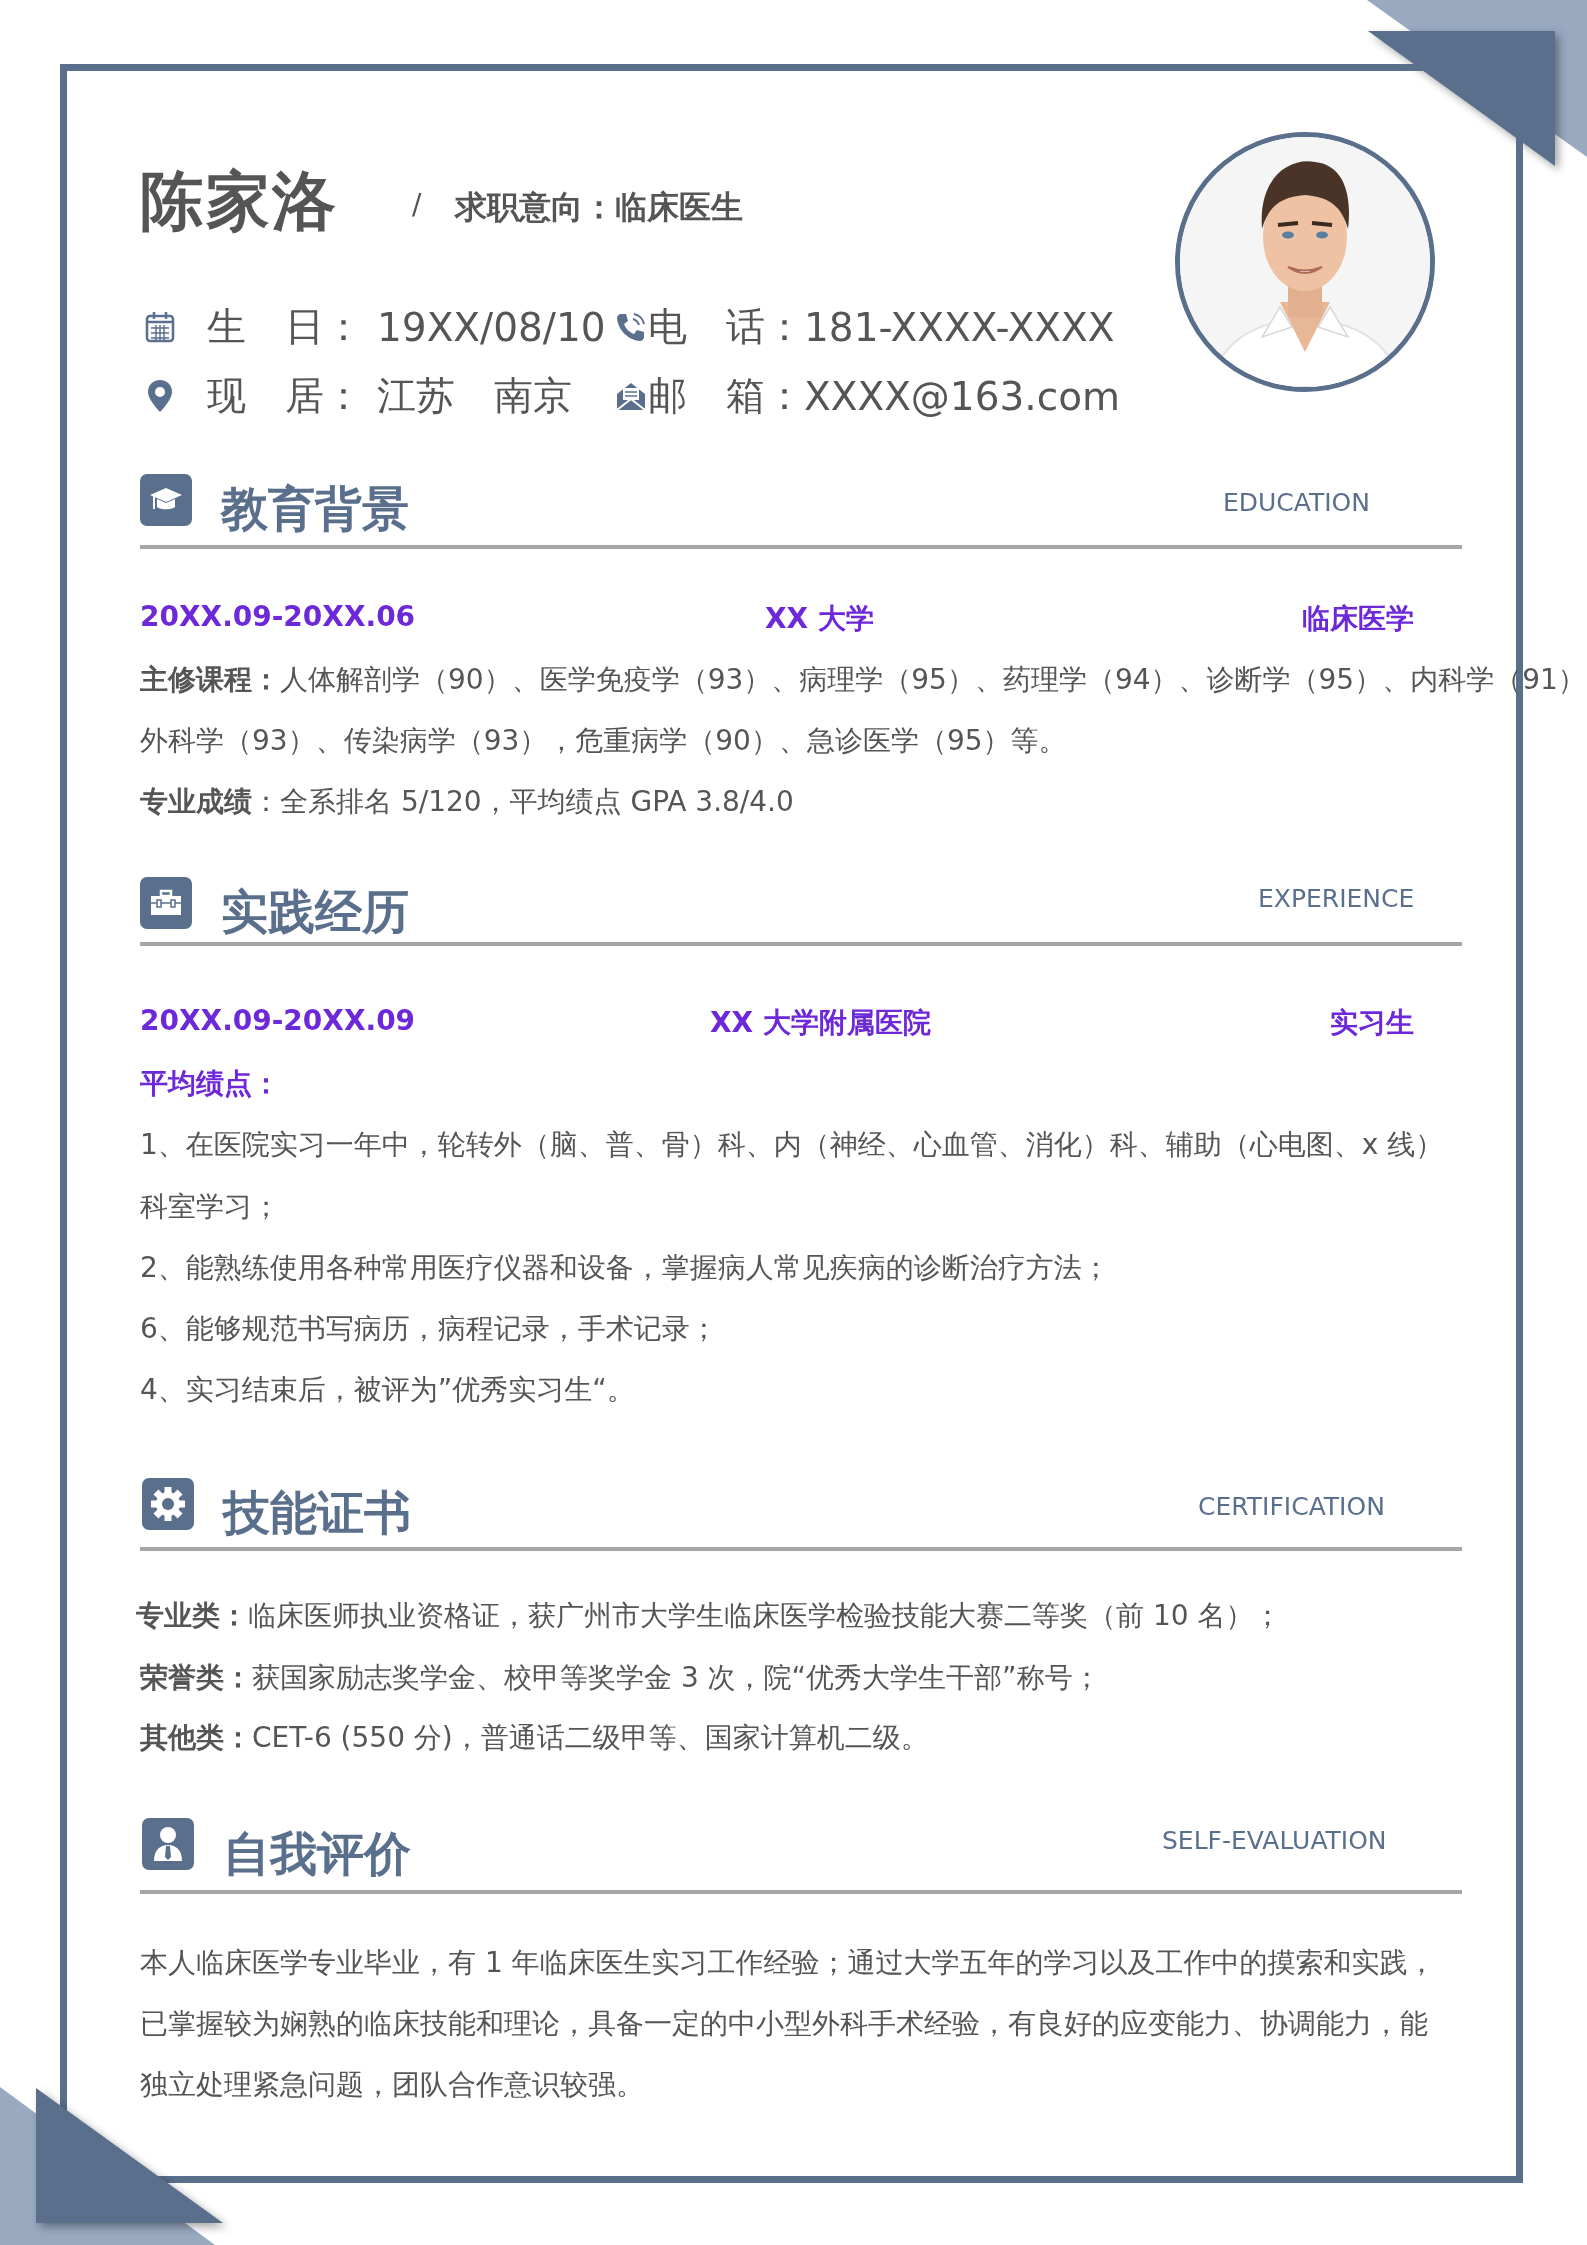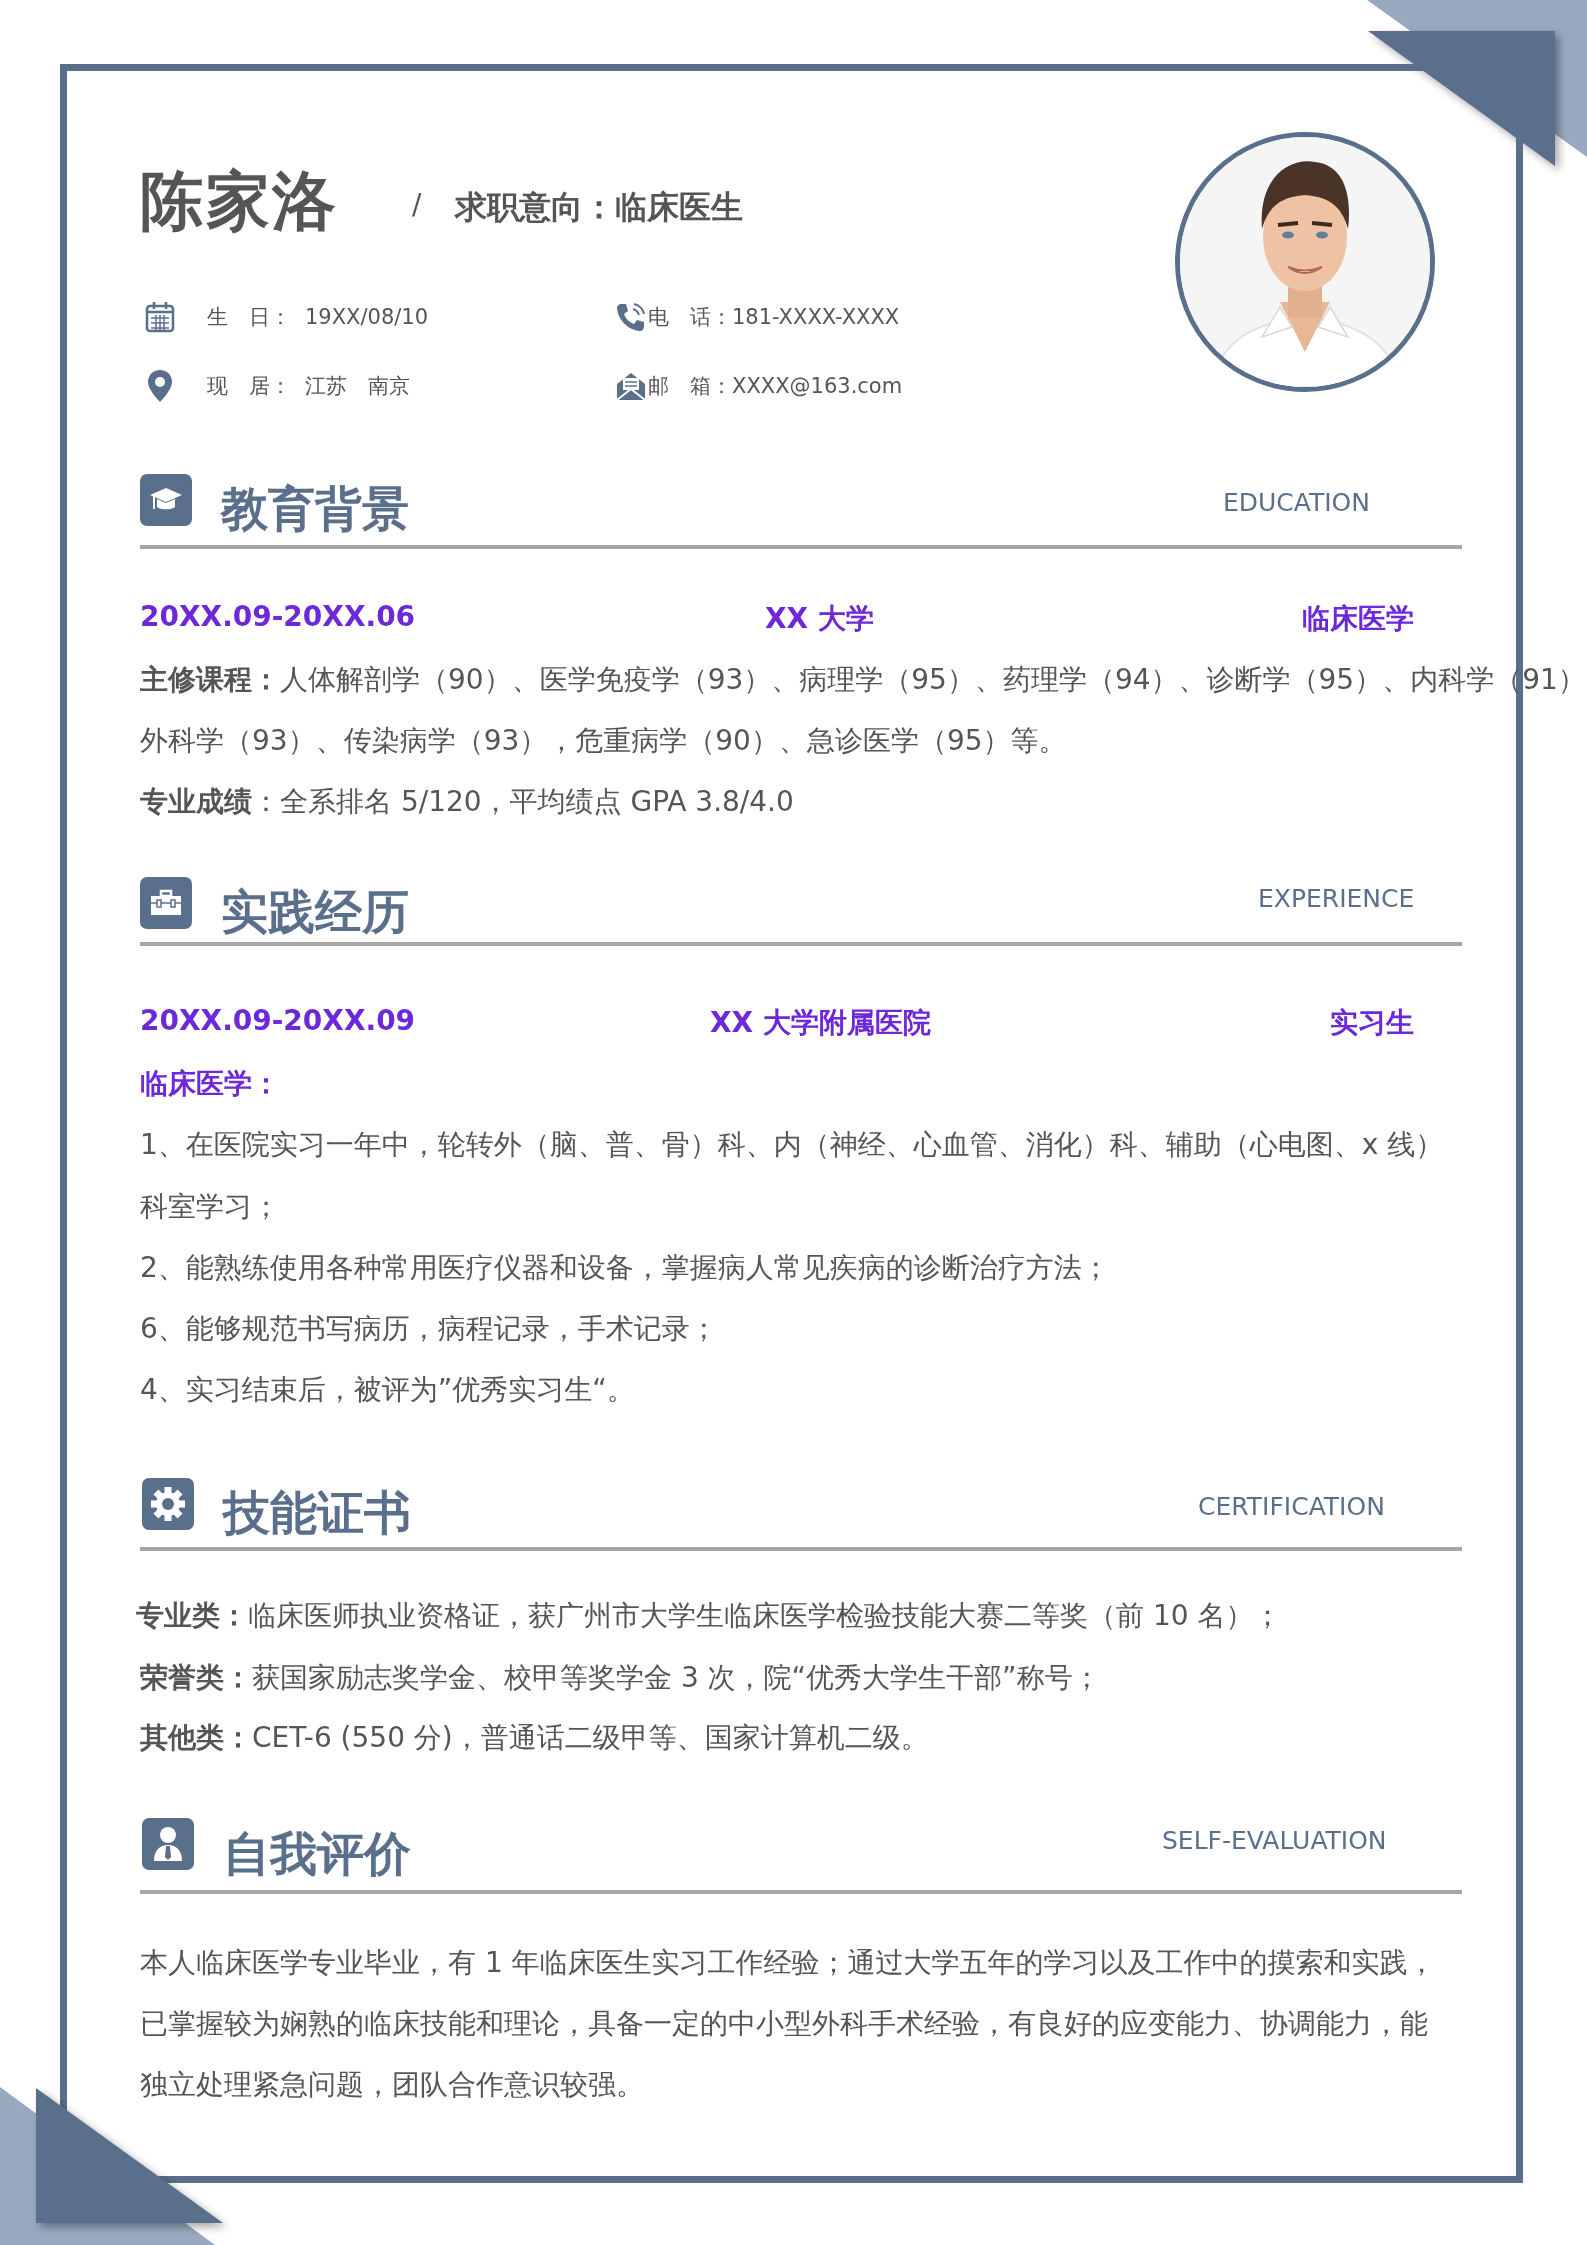--- a/index.html
+++ b/index.html
@@ -24,21 +24,21 @@
   .tri-light-bl { position: absolute; left: 0; bottom: 0; width: 0; height: 0;
     border-bottom: 158px solid #98a9c0; border-right: 215px solid transparent; }
   .tri-dark-bl { position: absolute; left: 36px; top: 2088px; width: 0; height: 0;
     border-bottom: 135px solid #5a6f8c; border-right: 187px solid transparent;
     filter: drop-shadow(4px 4px 4px rgba(0,0,0,0.35)); }
 
   .name { left: 140px; top: 158px; font-size: 64px; font-weight: bold; color: #555; letter-spacing: 2px; }
   .slash { left: 412px; top: 188px; font-size: 28px; color: #555; }
   .intent { left: 455px; top: 186px; font-size: 32px; font-weight: bold; color: #555; }
 
-  .info { font-size: 21px; color: #555; display: flex; align-items: center; }
+  .info { font-size: 39px; color: #555; display: flex; align-items: center; }
   .info .ico { width: 34px; height: 34px; margin-right: 30px; display:inline-flex; align-items:center; justify-content:center;}
 
   .photo { left: 1175px; top: 132px; width: 260px; height: 260px; border-radius: 50%;
     border: 5px solid #5a6f8c; background: #f7f7f7; overflow: hidden; box-sizing: border-box; }
 
   .sec-icon { width: 52px; height: 52px; border-radius: 7px; background: #5a6f8c;
     display: flex; align-items: center; justify-content: center; }
   .sec-title { font-size: 47px; font-weight: bold; color: #5a6f8c; }
   .sec-en { font-size: 25px; color: #5a6f8c; }
   .sec-line { left: 140px; width: 1322px; height: 4px; background: #a6a6a6; }
@@ -161,21 +161,21 @@
       <rect x="22" y="12" width="4" height="7" fill="#fff" stroke="#5a6f8c" stroke-width="1.5"></rect>
     </svg>
 </div>
 <div class="abs sec-title" style="left:221px; top:881px;">实践经历</div>
 <div class="abs sec-en" style="left:1258px; top:884px;">EXPERIENCE</div>
 <div class="abs sec-line" style="top:942px;"></div>
 
 <div class="abs row-b" style="left:140px; top:1004px;">20XX.09-20XX.09</div>
 <div class="abs row-b" style="left:710px; top:1004px;">XX 大学附属医院</div>
 <div class="abs row-b" style="left:1330px; top:1004px;">实习生</div>
-<div class="abs row-b" style="left:140px; top:1065px;">临床医学：</div>
+<div class="abs row-b" style="left:140px; top:1065px;">平均绩点：</div>
 <div class="abs txt" style="left:140px; top:1126px;">1、在医院实习一年中，轮转外（脑、普、骨）科、内（神经、心血管、消化）科、辅助（心电图、x 线）</div>
 <div class="abs txt" style="left:140px; top:1188px;">科室学习；</div>
 <div class="abs txt" style="left:140px; top:1249px;">2、能熟练使用各种常用医疗仪器和设备，掌握病人常见疾病的诊断治疗方法；</div>
 <div class="abs txt" style="left:140px; top:1310px;">6、能够规范书写病历，病程记录，手术记录；</div>
 <div class="abs txt" style="left:140px; top:1371px;">4、实习结束后，被评为”优秀实习生“。</div>
 
 <div class="abs sec-icon" style="left:142px; top:1478px;">
   <svg width="38" height="38" viewBox="0 0 38 38">
       <g fill="#fff" transform="translate(19 19)">
         <circle r="12"></circle>

